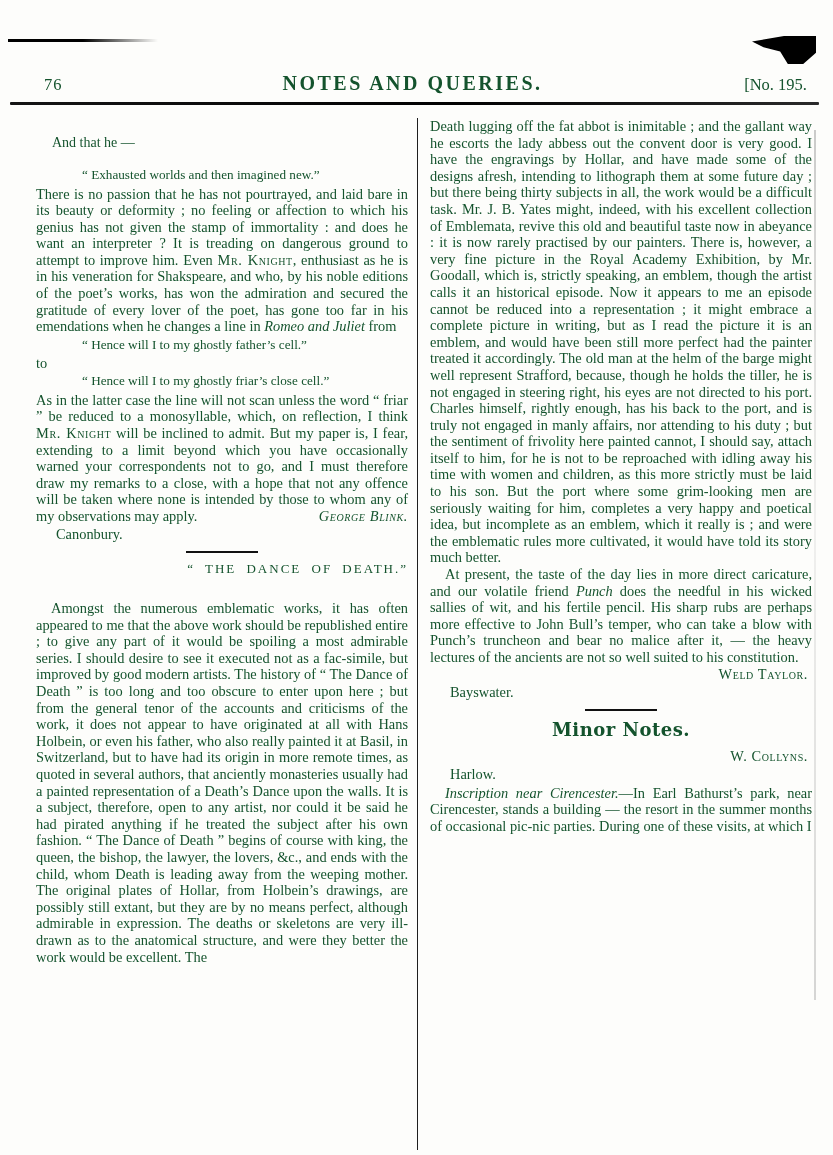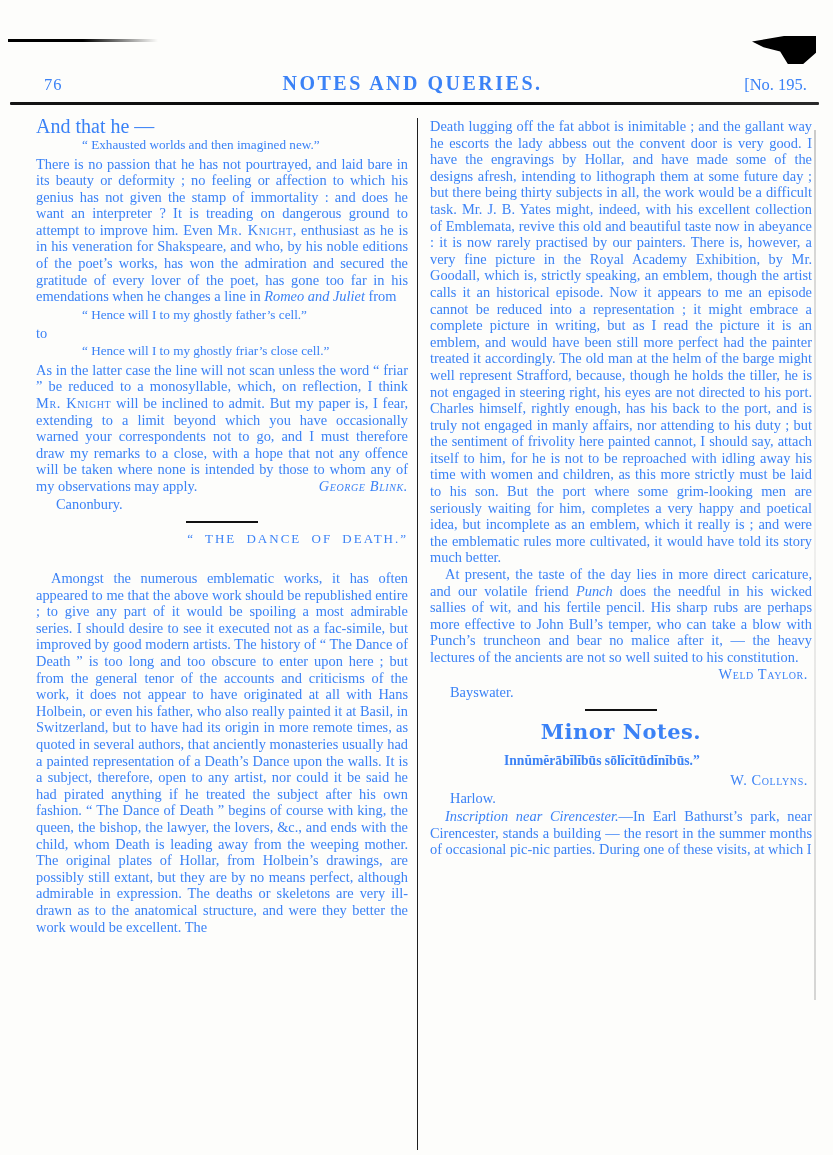--- a/index.html
+++ b/index.html
@@ -1,21 +1,21 @@
 <!DOCTYPE html>
 <html><head>
 <meta charset="utf-8">
 <style>
   html,body { margin:0; padding:0; background:#e9e9e5; }
   .page {
     position:relative;
     width:833px; height:1155px;
     margin:0 auto;
     background:#fdfdfb;
-    color:#3b82f6;
+    color:#14532d;
     font-family:"Liberation Serif","DejaVu Serif",serif;
     overflow:hidden;
   }
   
   .artifact-topline {
     position:absolute; left:8px; top:39px; width:150px; height:3px;
     background:linear-gradient(to right,#000 0%,#000 50%,rgba(0,0,0,0) 100%);
   }
   .artifact-blob {
     position:absolute; left:752px; top:36px; width:64px; height:28px;
@@ -53,39 +53,39 @@
   .col-divider { width:1px; background:#1e1e1e; align-self:stretch; }
   .col-right { width:382px; padding-left:12px; }
 
   p.body {
     margin:0; text-align:justify;
     font-size:14.4px; line-height:16.6px;
     text-rendering:optimizeLegibility;
   }
   .indent { text-indent:15px; }
   .noindent { text-indent:0; }
-  .intro-line { margin:0; font-size:20px; line-height:17px; }
+  .intro-line { margin:16px; font-size:14px; line-height:17px; }
   .verse-quote {
     margin:2px 0 2px 46px; font-size:13.2px; line-height:16.5px;
   }
   .to-line { margin:0; font-size:14.4px; line-height:16px; }
   .loc { margin:1px 0 2px 20px; font-size:14.4px; line-height:16.5px; }
   .sig-line { text-align:right; font-size:14.4px; line-height:17px; padding-right:4px; }
   .sc { font-variant:small-caps; letter-spacing:.6px; }
   .i  { font-style:italic; }
   .sig { float:right; font-variant:small-caps; letter-spacing:.6px; margin-left:10px;font-style:italic; }
   .section-rule { width:72px; height:2px; background:#111; margin:9px auto 8px; border:0; }
   .article-heading {
     margin:3px 0 23px; text-align:right; font-weight:400;
     font-size:13px; letter-spacing:2px; word-spacing:5px;
   }
   .minor-heading {
     margin:3px 0 8px; text-align:center;
     font-family:"DejaVu Serif","Liberation Serif",serif;
-    font-weight:700; font-size:21px; letter-spacing:.5px;
+    font-weight:700; font-size:18px; letter-spacing:.5px;
   }
   .latin-verse {
     margin:3px 0 2px 58px; font-weight:700;
     font-size:13.6px; line-height:17.5px;
   }
   .verse-l2 { margin-left:16px; }
 </style>
 </head>
 <body>
 
@@ -121,21 +121,20 @@
     <div class="col-divider"></div>
 
     <div class="col-right">
       <p class="body noindent">Death lugging off the fat abbot is inimitable ; and the gallant way he escorts the lady abbess out the convent door is very good. I have the engravings by Hollar, and have made some of the designs afresh, intending to lithograph them at some future day ; but there being thirty subjects in all, the work would be a difficult task. Mr. J. B. Yates might, indeed, with his excellent collection of Emblemata, revive this old and beautiful taste now in abeyance : it is now rarely practised by our painters. There is, however, a very fine picture in the Royal Academy Exhibition, by Mr. Goodall, which is, strictly speaking, an emblem, though the artist calls it an historical episode. Now it appears to me an episode cannot be reduced into a representation ; it might embrace a complete picture in writing, but as I read the picture it is an emblem, and would have been still more perfect had the painter treated it accordingly. The old man at the helm of the barge might well represent Strafford, because, though he holds the tiller, he is not engaged in steering right, his eyes are not directed to his port. Charles himself, rightly enough, has his back to the port, and is truly not engaged in manly affairs, nor attending to his duty ; but the sentiment of frivolity here painted cannot, I should say, attach itself to him, for he is not to be reproached with idling away his time with women and children, as this more strictly must be laid to his son. But the port where some grim-looking men are seriously waiting for him, completes a very happy and poetical idea, but incomplete as an emblem, which it really is ; and were the emblematic rules more cultivated, it would have told its story much better.</p>
       <p class="body indent"><span>At present, the taste of the day lies in more direct caricature, and our volatile friend </span><span class="i">Punch</span><span> does the needful in his wicked sallies of wit, and his fertile pencil. His sharp rubs are perhaps more effective to John Bull’s temper, who can take a blow with Punch’s truncheon and bear no malice after it, — the heavy lectures of the ancients are not so well suited to his constitution.</span></p>
       <div class="sig-line sc">Weld Taylor.</div>
       <p class="loc">Bayswater.</p>
       <hr class="section-rule">
       <h2 class="minor-heading">Minor Notes.</h2>
       <div class="latin-verse">
-        <div class="verse-l2">Innŭmĕrābĭlĭbūs sōlĭcĭtūdĭnĭbūs.”</div>
       </div>
       <div class="sig-line sc">W. Collyns.</div>
       <p class="loc">Harlow.</p>
       <p class="body indent"><span class="i">Inscription near Cirencester.</span><span>—In Earl Bathurst’s park, near Cirencester, stands a building — the resort in the summer months of occasional pic-nic parties. During one of these visits, at which I</span></p>
     </div>
 
   </div>
 </div>
 
 </body></html>

